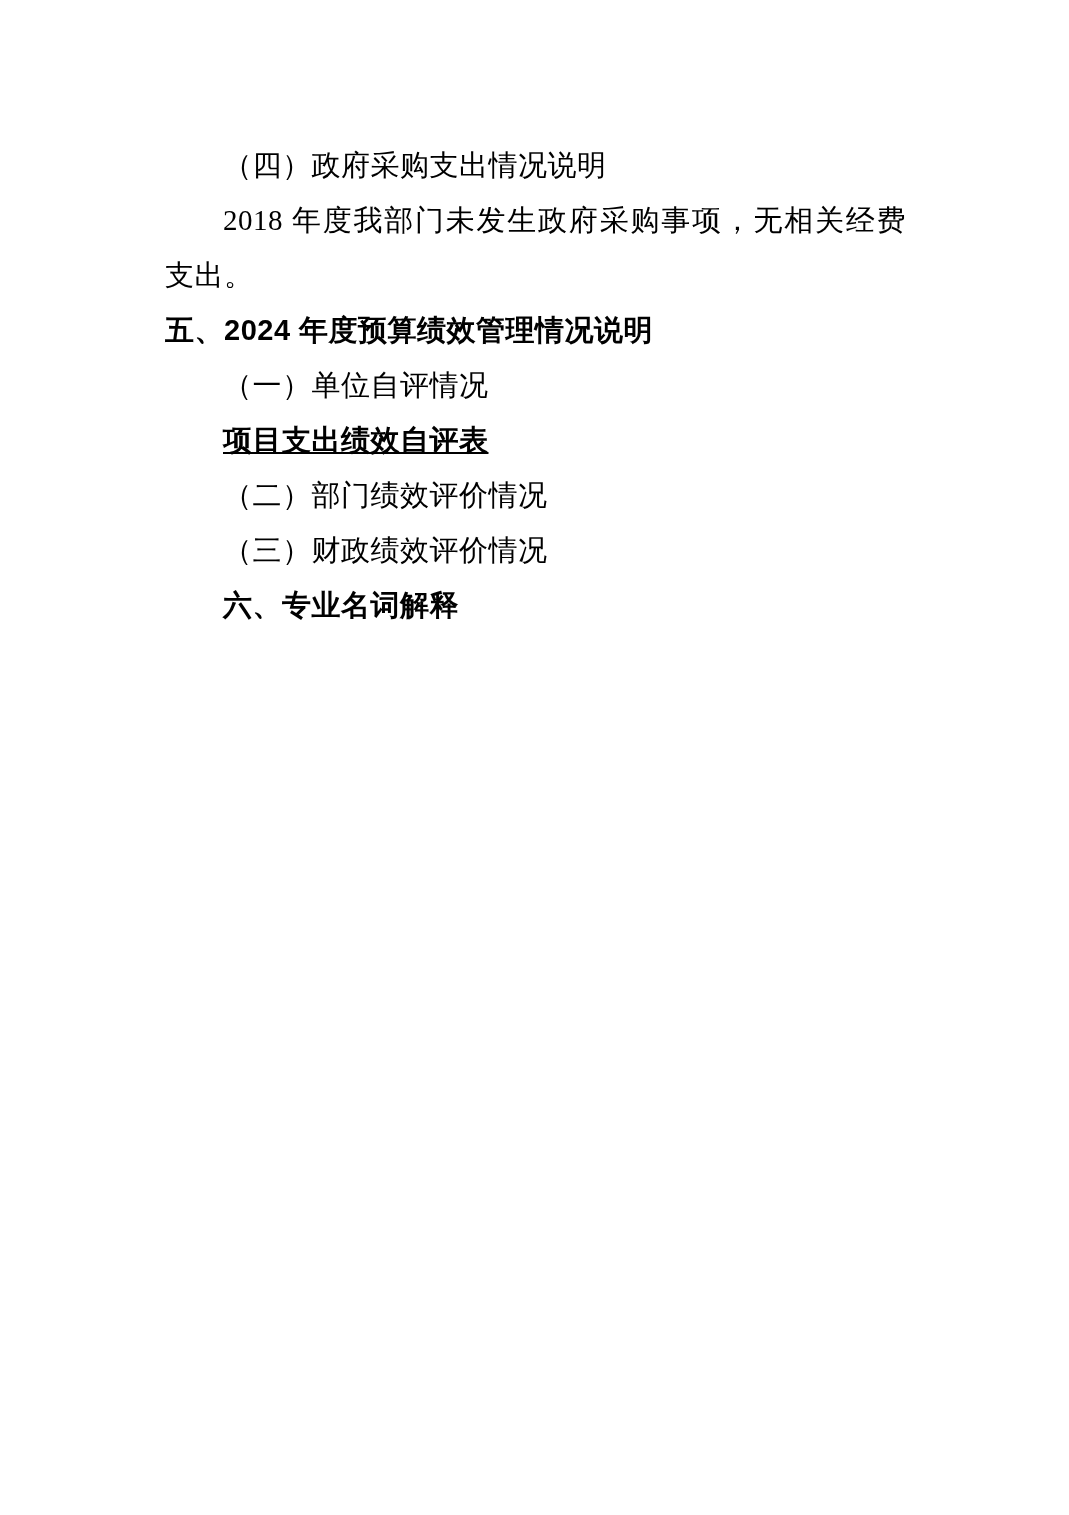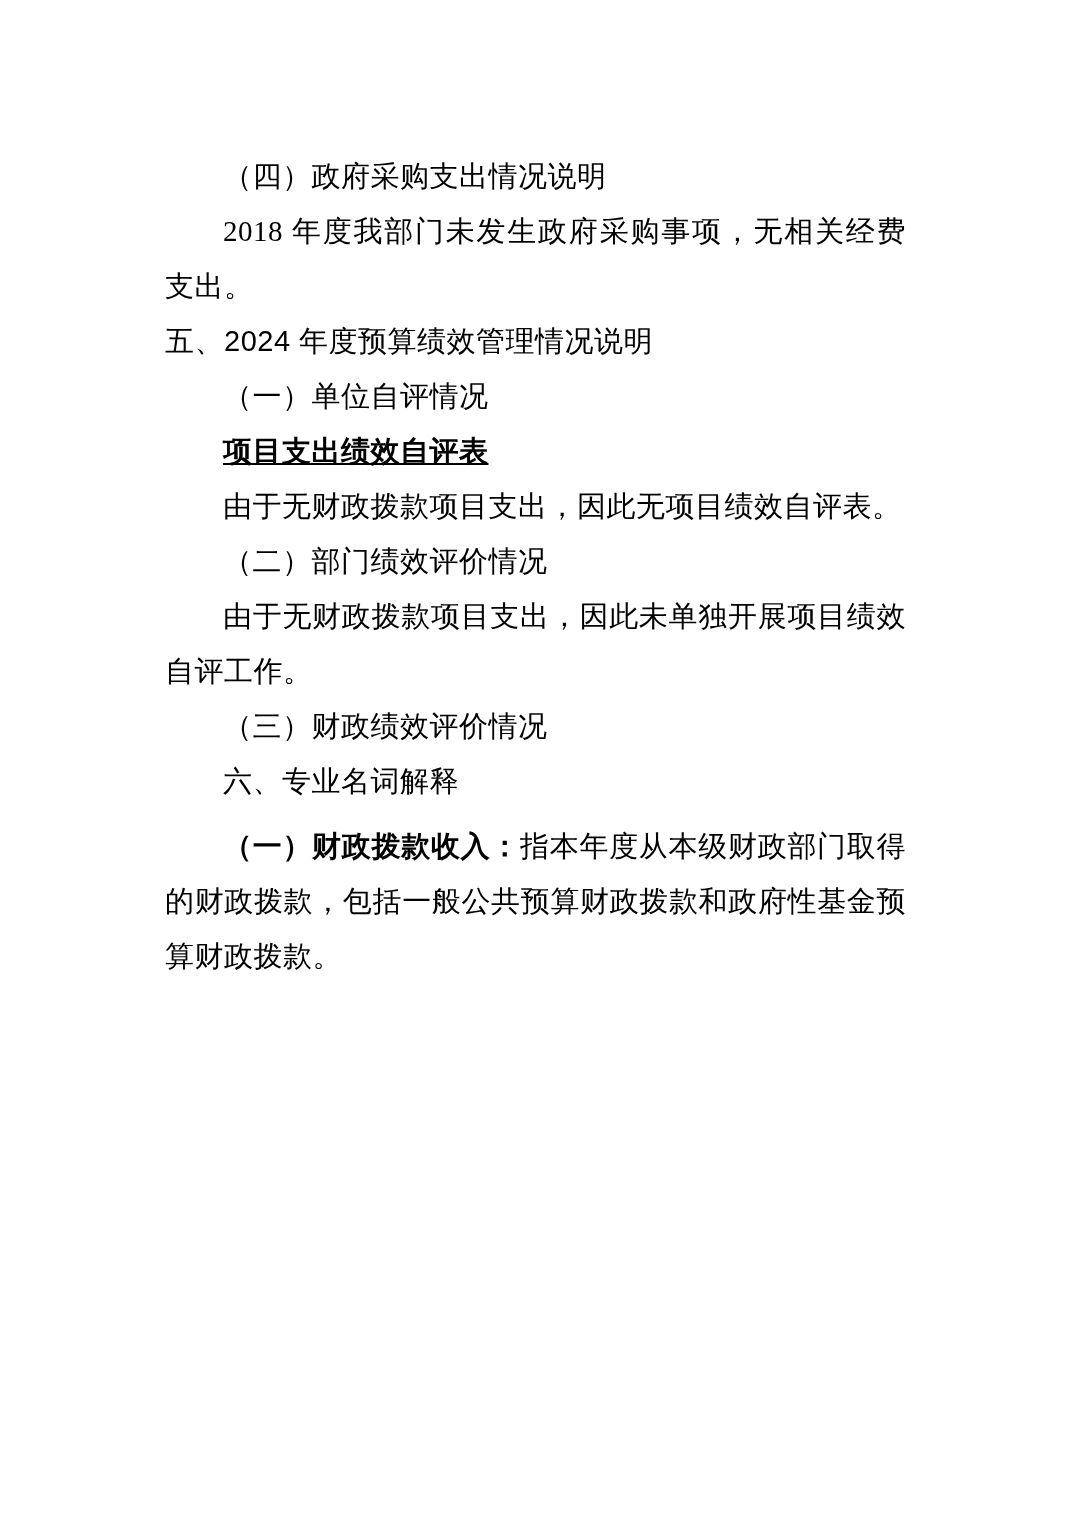--- a/index.html
+++ b/index.html
@@ -1,21 +1,21 @@
 <!DOCTYPE html>
 <html><head>
 <meta charset="utf-8">
 <style>
   * { box-sizing: border-box; }
   html, body { margin: 0; padding: 0; background: #ffffff; }
   .page {
     position: relative;
     width: 1069px;
     height: 1177px;
-    margin: 15px auto;
+    margin: 4px auto;
     background: #ffffff;
     color: #000000;
     font-family: "Liberation Serif", "DejaVu Serif", serif;
     overflow: hidden;
   }
   .content {
     position: absolute;
     top: 134px;
     left: 165px;
     width: 741px;
@@ -27,21 +27,21 @@
     text-align: justify;
     text-justify: inter-character;
     letter-spacing: 0.5px;
   }
   .indent { text-indent: 2em; }
   
   .sub-heading { font-family: "Liberation Serif", "DejaVu Serif", serif; }
   
   .hei-heading {
     font-family: "Liberation Sans", "DejaVu Sans", sans-serif;
-    font-weight: 400;
+    font-weight: 700;
     text-align: right;
   }
   .bold-serif-heading { font-weight: 700; text-decoration: underline; }
   .label-bold { font-weight: 700; }
   .mt { margin-top: 10px !important; }
   .page-number {
     position: absolute;
     top: 1452px;
     right: 160px;
     font-size: 27px;
@@ -59,30 +59,27 @@
 
     <p class="indent">2018 年度我部门未发生政府采购事项，无相关经费支出。</p>
 
     <p class="hei-heading">五、2024 年度预算绩效管理情况说明</p>
 
     <p class="sub-heading indent">（一）单位自评情况</p>
 
 
     <p class="bold-serif-heading indent">项目支出绩效自评表</p>
 
-    <p class="indent">由于无财政拨款项目支出，因此无项目绩效自评表。</p>
 
     <p class="sub-heading indent">（二）部门绩效评价情况</p>
 
-    <p class="indent">由于无财政拨款项目支出，因此未单独开展项目绩效自评工作。</p>
 
     <p class="sub-heading indent">（三）财政绩效评价情况</p>
 
 
     <p class="hei-heading indent">六、专业名词解释</p>
 
-    <p class="indent mt"><span class="label-bold">（一）财政拨款收入：</span><span>指本年度从本级财政部门取得的财政拨款，包括一般公共预算财政拨款和政府性基金预算财政拨款。</span></p>
 
 
   </div>
 
   <div class="page-number">– 7 –</div>
 </div>
 
 </body></html>

